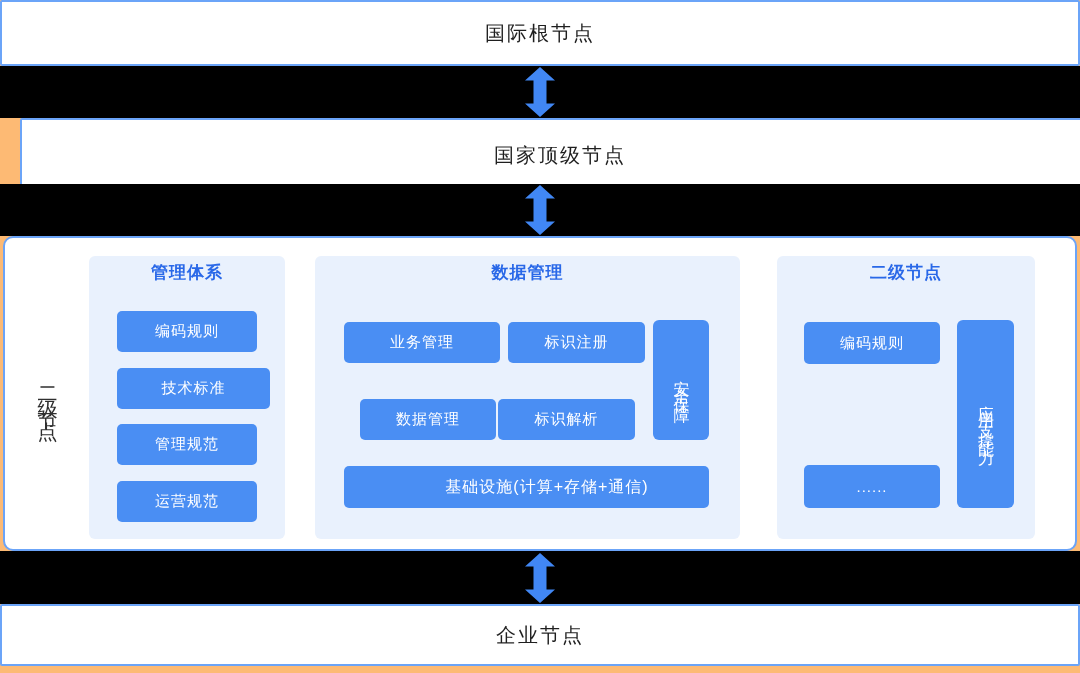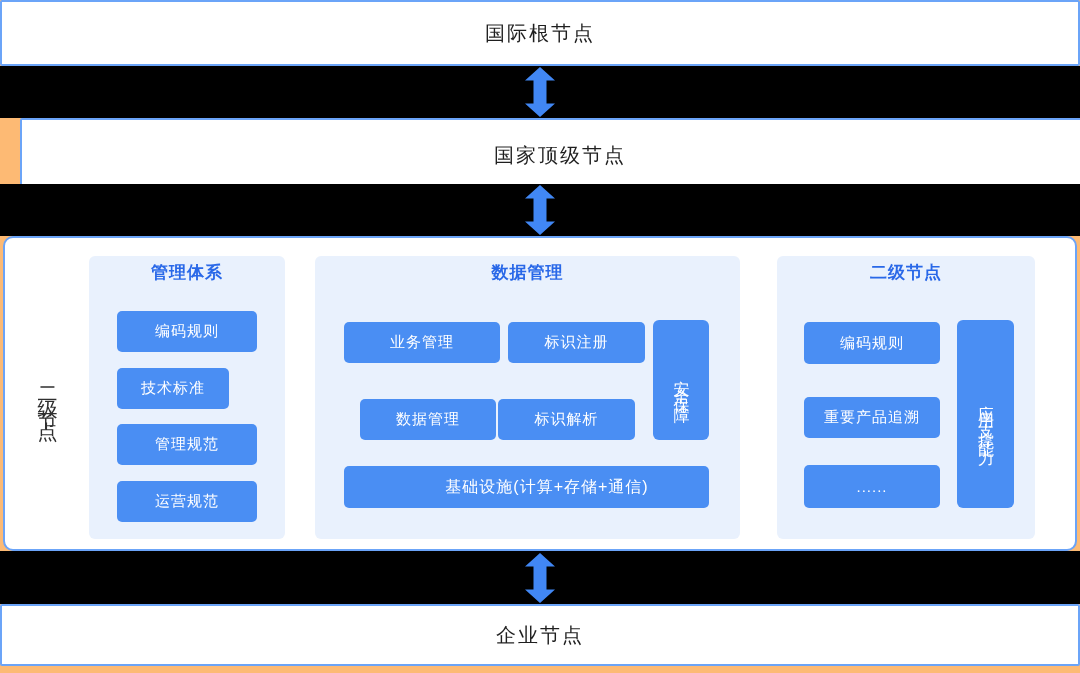--- a/index.html
+++ b/index.html
@@ -83,41 +83,40 @@
       <path d="M15 0 L30 13.5 L21.5 13.5 L21.5 36.5 L30 36.5 L15 50 L0 36.5 L8.5 36.5 L8.5 13.5 L0 13.5 Z" fill="var(--arrow,#4187f4)"></path>
     </svg>
   </div>
 
   <div class="tier2">
     <div class="side-label">二级节点</div>
 
     <section class="panel" style="left:84px;width:196px;">
       <div class="panel-title">管理体系</div>
       <div class="btn" style="left:28px;top:55px;width:140px;height:41px;">编码规则</div>
-      <div class="btn" style="left:28px;top:112px;width:112px;height:41px;">技术标准</div>
+      <div class="btn" style="left:28px;top:112px;width:153px;height:41px;">技术标准</div>
       <div class="btn" style="left:28px;top:168px;width:140px;height:41px;">管理规范</div>
       <div class="btn" style="left:28px;top:225px;width:140px;height:41px;">运营规范</div>
     </section>
 
     <section class="panel" style="left:310px;width:425px;">
       <div class="panel-title">数据管理</div>
       <div class="btn" style="left:29px;top:66px;width:156px;height:41px;">业务管理</div>
       <div class="btn" style="left:193px;top:66px;width:137px;height:41px;">标识注册</div>
       <div class="btn" style="left:45px;top:143px;width:136px;height:41px;">数据管理</div>
       <div class="btn" style="left:183px;top:143px;width:137px;height:41px;">标识解析</div>
       <div class="vbar" style="left:338px;top:64px;width:56px;height:120px;">
         <span>安全保障</span>
       </div>
       <div class="btn wide" style="left:29px;top:210px;width:365px;height:42px;">基础设施(计算+存储+通信)</div>
     </section>
 
     <section class="panel" style="left:772px;width:258px;">
       <div class="panel-title">二级节点</div>
       <div class="btn" style="left:27px;top:66px;width:136px;height:42px;">编码规则</div>
-      <div class="btn" style="left:27px;top:141px;width:136px;height:41px;">重要产品追溯</div>
       <div class="btn" style="left:27px;top:209px;width:136px;height:43px;">......</div>
       <div class="vbar" style="left:180px;top:64px;width:57px;height:188px;">
         <span>应用支撑能力</span>
       </div>
     </section>
   </div>
 
   <div class="band" style="top:551px;height:53px;">
     <svg width="30" height="50" viewBox="0 0 30 50">
       <path d="M15 0 L30 13.5 L21.5 13.5 L21.5 36.5 L30 36.5 L15 50 L0 36.5 L8.5 36.5 L8.5 13.5 L0 13.5 Z" fill="var(--arrow,#4187f4)"></path>

